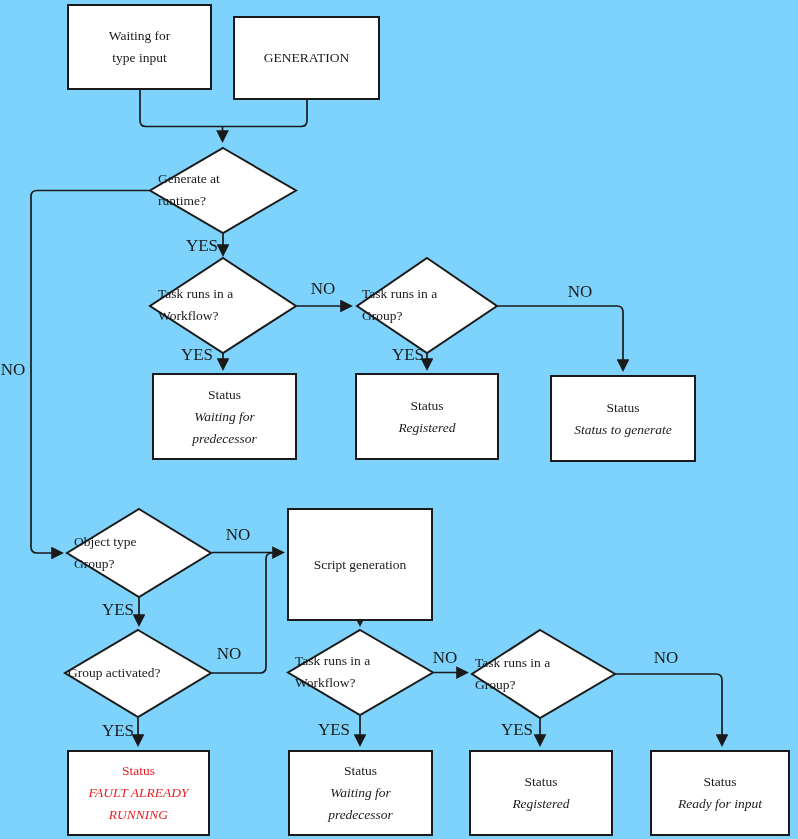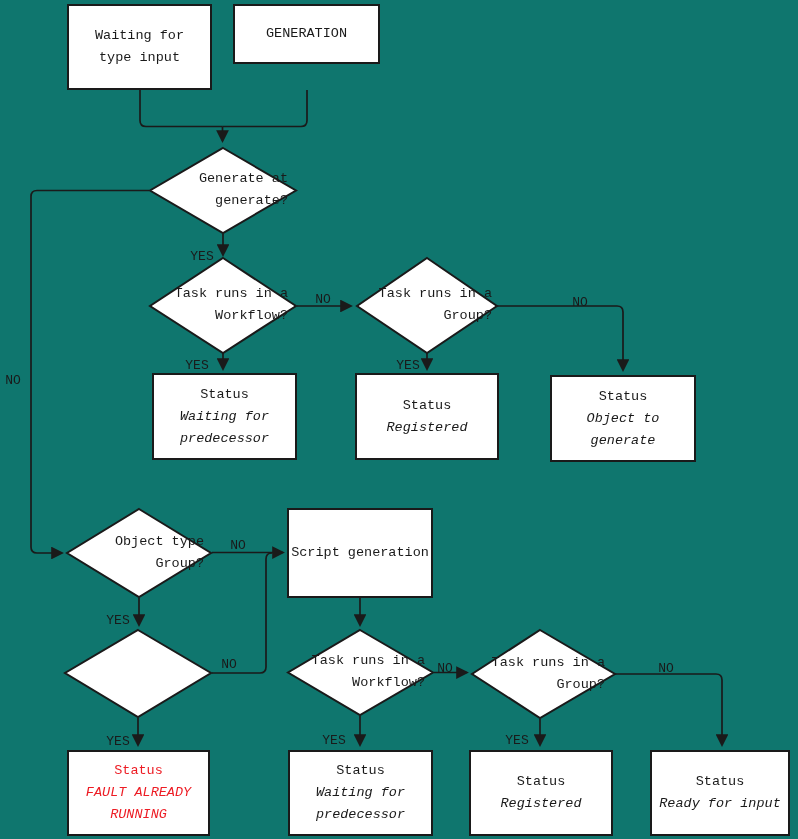--- a/index.html
+++ b/index.html
@@ -1,49 +1,49 @@
 <!DOCTYPE html>
 <html><head>
 <meta charset="utf-8">
 <style>
   html,body{margin:0;padding:0;background:#ffffff;}
   .canvas{
     position:relative;
     width:798px;height:839px;
-    background:#0f766e;
-    font-family:Liberation Mono, monospace;
+    background:#7dd3fc;
+    font-family:Liberation Serif, serif;
     color:#1a1a1a;
     overflow:hidden;
   }
   svg.wires{position:absolute;left:0;top:0;width:798px;height:839px;}
   .wire{fill:none;stroke:#1a1a1a;stroke-width:1.7;}
   .diamond{fill:#ffffff;stroke:#1a1a1a;stroke-width:2;}
   .node{
     position:absolute;
     box-sizing:border-box;
     border:2.2px solid #1a1a1a;
     background:#ffffff;
     display:flex;flex-direction:column;
     align-items:center;justify-content:center;
     text-align:center;
     font-size:13.5px;line-height:22px;
   }
   .dlabel{
     position:absolute;
     display:flex;flex-direction:column;
-    align-items:flex-end;justify-content:center;
+    align-items:flex-start;justify-content:center;
     text-align:center;
     font-size:13.5px;line-height:22px;
     pointer-events:none;
   }
   .elabel{
     position:absolute;
     width:40px;
     text-align:center;
-    font-size:13px;line-height:15px;margin-top:11px;
+    font-size:17px;line-height:15px;
   }
   .it{font-style:italic;}
 </style>
 </head>
 <body>
 
 <div class="canvas">
 
   <svg class="wires">
     <defs>
@@ -85,39 +85,39 @@
     <polygon class="diamond" points="139,509 211,553 139,597 67,553"></polygon>
     <polygon class="diamond" points="138,630 211,673 138,717 65,673"></polygon>
     <polygon class="diamond" points="360,630 433,672.5 360,715 288,672.5"></polygon>
     <polygon class="diamond" points="540,630 615,674 540,718 472,674"></polygon>
   </svg>
 
   <div class="node" style="left:67px;top:4px;width:145px;height:86px;">
     <span>Waiting for</span>
     <span>type input</span>
   </div>
-  <div class="node" style="left:233px;top:4px;width:147px;height:60px;">
+  <div class="node" style="left:233px;top:16px;width:147px;height:84px;">
     <span>GENERATION</span>
   </div>
-  <div class="node" style="left:287px;top:508px;width:146px;height:90px;">
+  <div class="node" style="left:287px;top:508px;width:146px;height:113px;">
     <span>Script generation</span>
   </div>
 
   <div class="node" style="left:152px;top:373px;width:145px;height:87px;">
     <span>Status</span>
     <span class="it">Waiting for</span>
     <span class="it">predecessor</span>
   </div>
   <div class="node" style="left:355px;top:373px;width:144px;height:87px;">
     <span>Status</span>
     <span class="it">Registered</span>
   </div>
   <div class="node" style="left:550px;top:375px;width:146px;height:87px;">
     <span>Status</span>
-    <span class="it">Object to generate</span>
+    <span class="it">Status to generate</span>
   </div>
 
   <div class="node" style="left: 67px; top: 750px; width: 143px; height: 86px; color: rgb(237, 28, 36);">
     <span>Status</span>
     <span class="it">FAULT ALREADY</span>
     <span class="it">RUNNING</span>
   </div>
   <div class="node" style="left:288px;top:750px;width:145px;height:86px;">
     <span>Status</span>
     <span class="it">Waiting for</span>
@@ -127,33 +127,36 @@
     <span>Status</span>
     <span class="it">Registered</span>
   </div>
   <div class="node" style="left:650px;top:750px;width:140px;height:86px;">
     <span>Status</span>
     <span class="it">Ready for input</span>
   </div>
 
   <div class="dlabel" style="left:158px;top:168px;width:130px;height:44px;">
     <span>Generate at</span>
-    <span>generate?</span>
+    <span>runtime?</span>
   </div>
   <div class="dlabel" style="left:158px;top:283px;width:130px;height:44px;">
     <span>Task runs in a</span>
     <span>Workflow?</span>
   </div>
   <div class="dlabel" style="left:362px;top:283px;width:130px;height:44px;">
     <span>Task runs in a</span>
     <span>Group?</span>
   </div>
   <div class="dlabel" style="left:74px;top:531px;width:130px;height:44px;">
     <span>Object type</span>
     <span>Group?</span>
+  </div>
+  <div class="dlabel" style="left:68px;top:662px;width:140px;height:22px;">
+    <span>Group activated?</span>
   </div>
   <div class="dlabel" style="left:295px;top:650px;width:130px;height:44px;">
     <span>Task runs in a</span>
     <span>Workflow?</span>
   </div>
   <div class="dlabel" style="left:475px;top:652px;width:130px;height:44px;">
     <span>Task runs in a</span>
     <span>Group?</span>
   </div>
 

